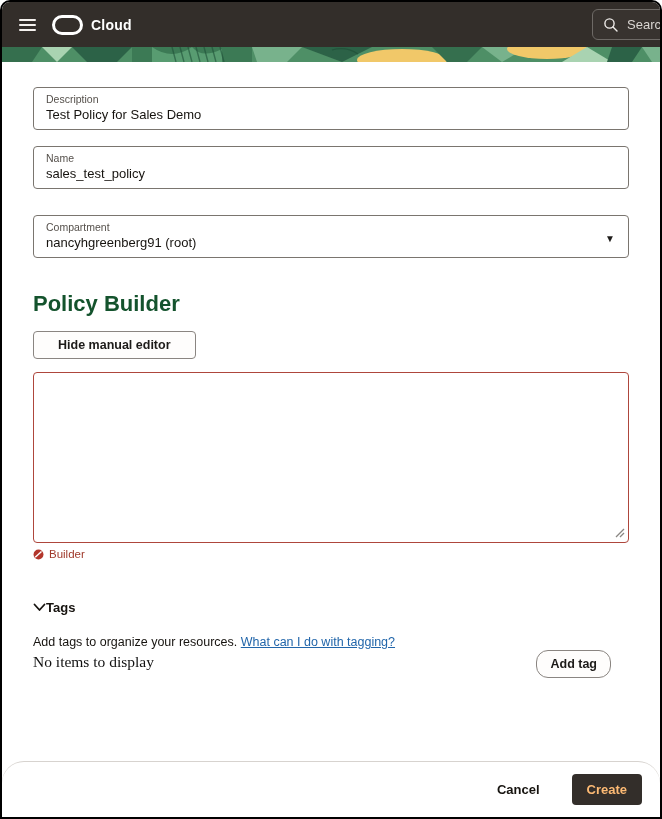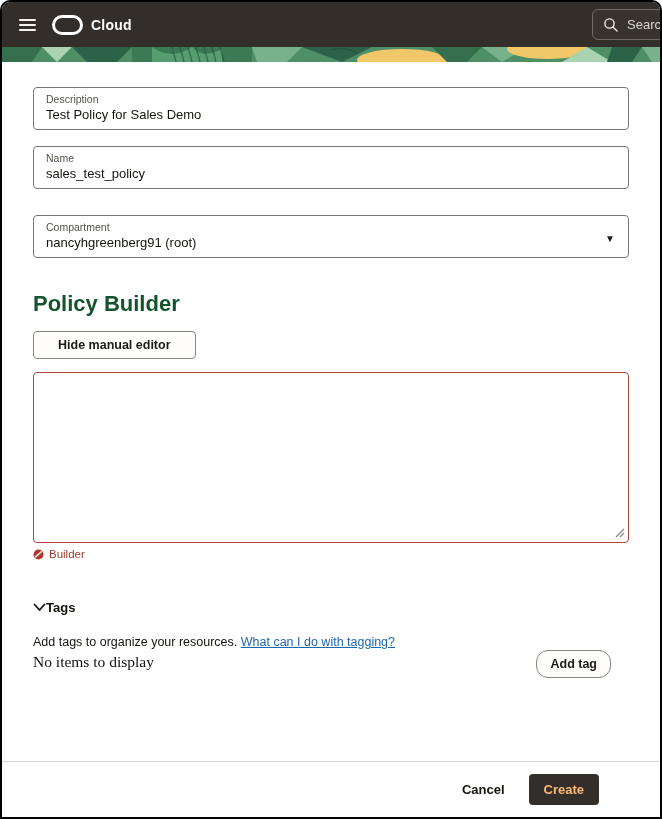--- a/index.html
+++ b/index.html
@@ -108,21 +108,21 @@
     font-size: 12.5px; font-weight: 600;
     padding: 6px 13px; cursor: pointer;
     font-family: "Liberation Sans", sans-serif;
   }
   
   .footer {
     flex: 0 0 56px; margin-top: auto;
     border-top: 1px solid #d7d3cf;
     background: #ffffff;
     display: flex; align-items: center; justify-content: flex-end;
-    gap: 20px; padding-right: 61px;
+    gap: 28px; padding-right: 18px; border-radius: 22px;
   }
   .btn-cancel {
     background: transparent; border: none;
     font-size: 13px; font-weight: 600; color: #16130f;
     cursor: pointer; font-family: "Liberation Sans", sans-serif;
     padding: 8px 4px;
   }
   .btn-create {
     background: #332e2a; border: none; border-radius: 4px;
     color: #fdba74; font-size: 13px; font-weight: 600;

